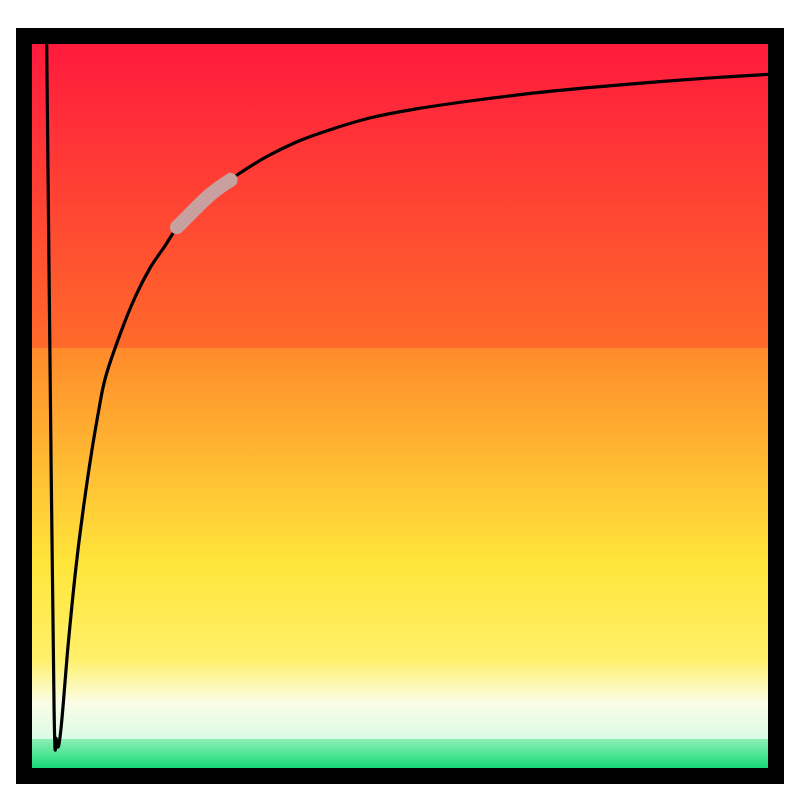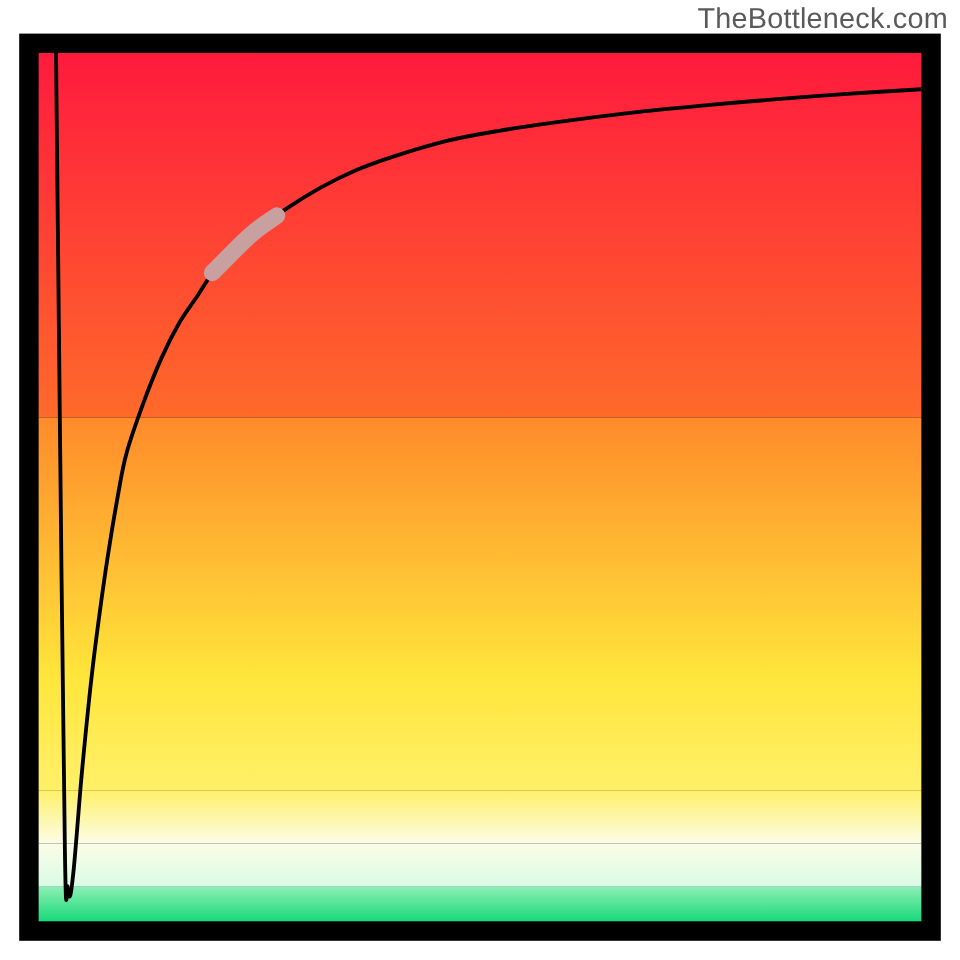--- a/index.html
+++ b/index.html
@@ -62,21 +62,20 @@
     left: 0;
     width: 736px;
     height: 724px;
     z-index: 3;
   }
 </style>
 </head>
 <body>
 
 <div class="wrap">
-  <div class="watermark">TheBottleneck.com</div>
 
   <div class="frame">
     <div class="plot">
       <div class="bg-strip bg1"></div>
       <div class="bg-strip bg2"></div>
       <div class="bg-strip bg3"></div>
       <div class="bg-strip bg4"></div>
       <div class="bg-strip bg5"></div>
       <div class="bg-strip bg6"></div>
 

